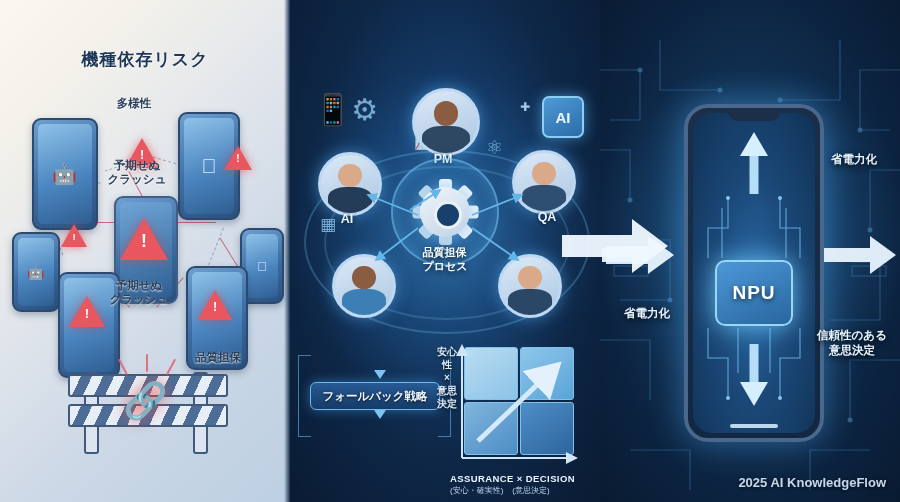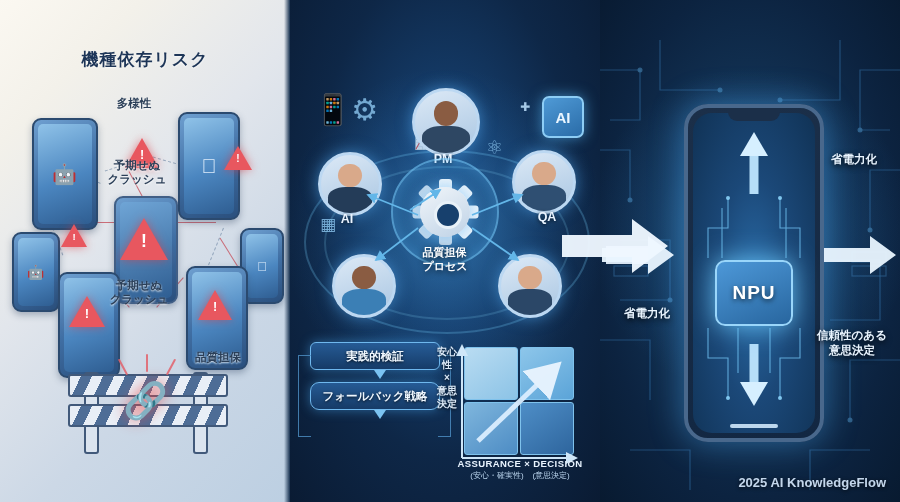--- a/index.html
+++ b/index.html
@@ -96,21 +96,21 @@
   .conn{position:absolute;border:1.6px solid #4f92c8;opacity:.8;}
 
   
   #quad{position:absolute;left:174px;top:347px;width:110px;height:108px;}
   .q{position:absolute;width:52px;height:51px;border:1.5px solid #7fc2ec;border-radius:3px;}
   .q1{left:0;top:0;background:linear-gradient(145deg,#b9dcf2,#8cc3e6);}
   .q2{left:56px;top:0;background:linear-gradient(145deg,#8dc6ea,#5ba4d8);}
   .q3{left:0;top:55px;background:linear-gradient(145deg,#7fb6dd,#4d8cc4);}
   .q4{left:56px;top:55px;background:linear-gradient(145deg,#4e8ec7,#2e659d);}
   #quad-arrow{position:absolute;left:8px;bottom:8px;width:96px;height:92px;}
-  #quad-cap{position:absolute;left:160px;top:458px;width:140px;text-align:center;line-height:1.35;}
+  #quad-cap{position:absolute;left:160px;top:473px;width:140px;line-height:1.35;}
   #quad-cap .en{font-size:9.5px;font-weight:bold;color:#e9f4ff;letter-spacing:.4px;}
   #quad-cap .jp{font-size:8px;color:#bcd6ef;}
   #v-axis{position:absolute;left:146px;top:345px;width:22px;text-align:center;font-size:10px;
     font-weight:bold;color:#dceaf8;line-height:1.3;text-shadow:0 1px 3px rgba(0,0,0,.8);}
 
   .chipicon{position:absolute;border-radius:7px;background:linear-gradient(150deg,#4f9ad6,#2a6ca8);
     border:2px solid #8dcdf5;box-shadow:0 0 14px rgba(90,190,255,.6);
     display:flex;align-items:center;justify-content:center;color:#eaf6ff;font-weight:bold;}
   .sparkle{position:absolute;color:#bfe3ff;font-size:12px;opacity:.85;}
   .mini-icon{position:absolute;color:#8cc6ef;opacity:.8;}
@@ -286,23 +286,22 @@
         <path d="M0,0 L6,3 L0,6 z" fill="#63b6e8"></path>
           </marker>
         </defs>
       <path d="M128,55 L78,35" stroke="#63b6e8" stroke-width="1.8" fill="none" marker-end="url(#ah)"></path>
       <path d="M182,55 L232,35" stroke="#63b6e8" stroke-width="1.8" fill="none" marker-end="url(#ah)"></path>
       <path d="M128,68 L86,100" stroke="#63b6e8" stroke-width="1.8" fill="none" marker-end="url(#ah)"></path>
       <path d="M182,68 L228,100" stroke="#63b6e8" stroke-width="1.8" fill="none" marker-end="url(#ah)"></path>
       <path d="M120,50 L150,30" stroke="#63b6e8" stroke-width="1.8" fill="none" marker-end="url(#ah)"></path>
     </svg>
 
-    <div class="flowbox" style="top:342px;">実践的検証</div>
     <div class="arrow-d" style="top:370px;"></div>
-    <div class="flowbox" style="top:382px;border-radius:9px;">フォールバック戦略</div>
+    <div class="flowbox" style="top:382px;">フォールバック戦略</div>
     <div class="arrow-d" style="top:410px;"></div>
     <div class="conn" style="left:8px;top:355px;width:12px;height:80px;border-right:none;"></div>
     <div class="conn" style="left:148px;top:355px;width:12px;height:80px;border-left:none;"></div>
 
     <div id="v-axis" style="white-space:pre-line;">安心性
 ×
 意思決定</div>
     <div id="quad">
       <div class="q q1"></div>
       <div class="q q2"></div>

